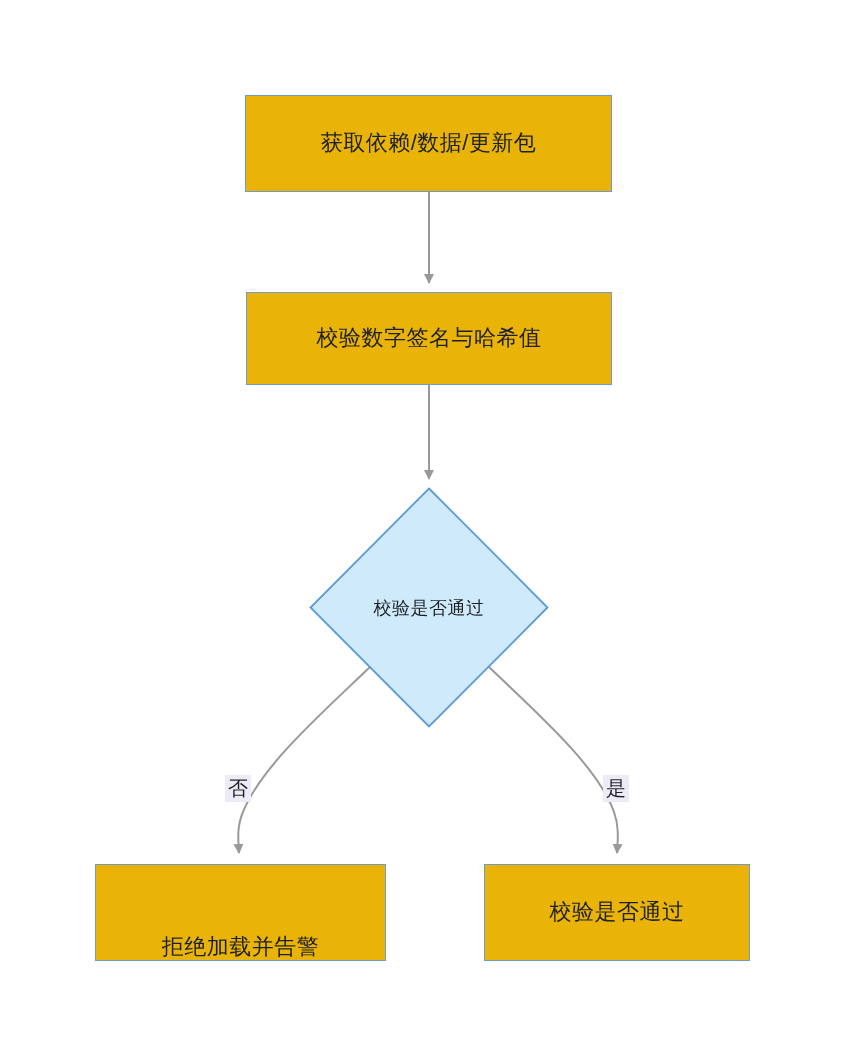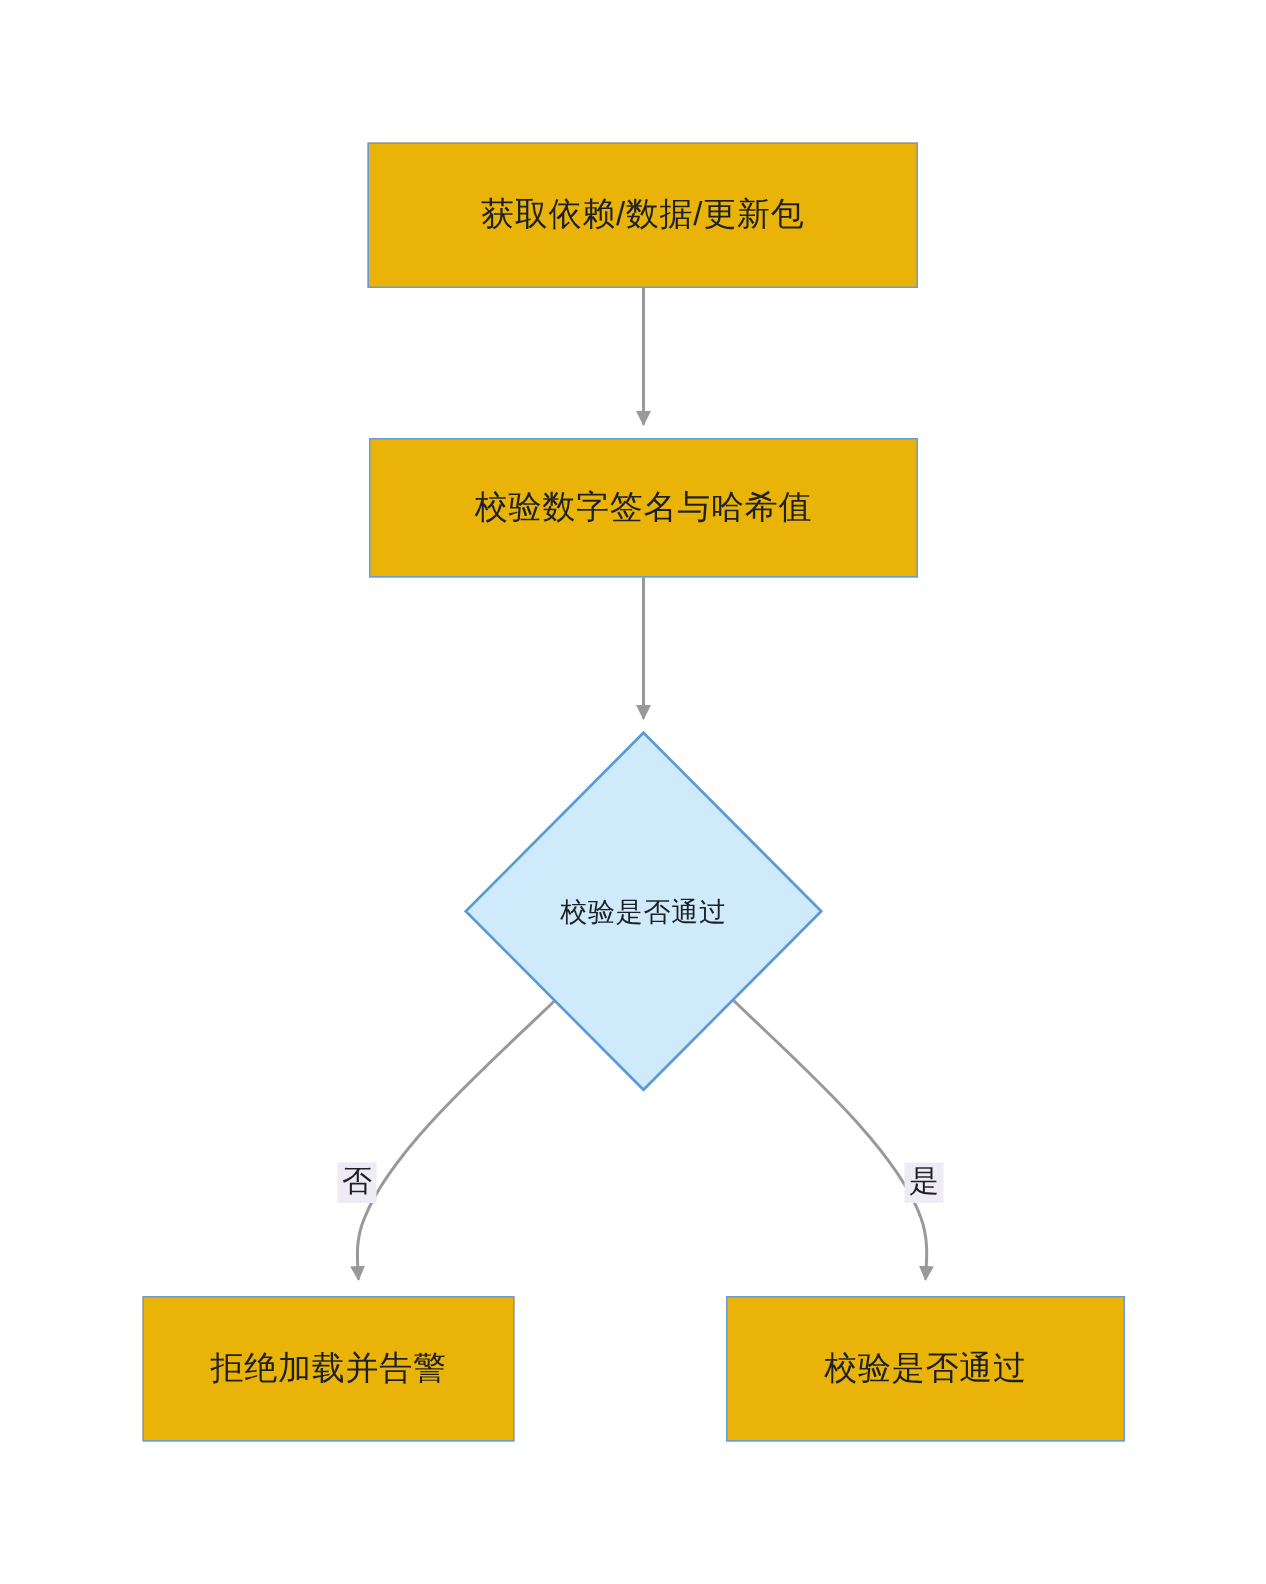--- a/index.html
+++ b/index.html
@@ -115,21 +115,21 @@
   </div>
 
   <div class="edge-label" style="left:225px; top:775px;">
     <span>否</span>
   </div>
 
   <div class="edge-label" style="left:603px; top:775px;">
     <span>是</span>
   </div>
 
-  <div class="node node-rect" style="left:95px; top:864px; width:248px; height:97px;">
+  <div class="node node-rect" style="left:95px; top:864px; width:291px; height:97px;align-items:flex-end;">
     <span>拒绝加载并告警</span>
   </div>
 
   <div class="node node-rect" style="left:484px; top:864px; width:266px; height:97px;">
     <span>校验是否通过</span>
   </div>
 
 </div>
 
 </body></html>

